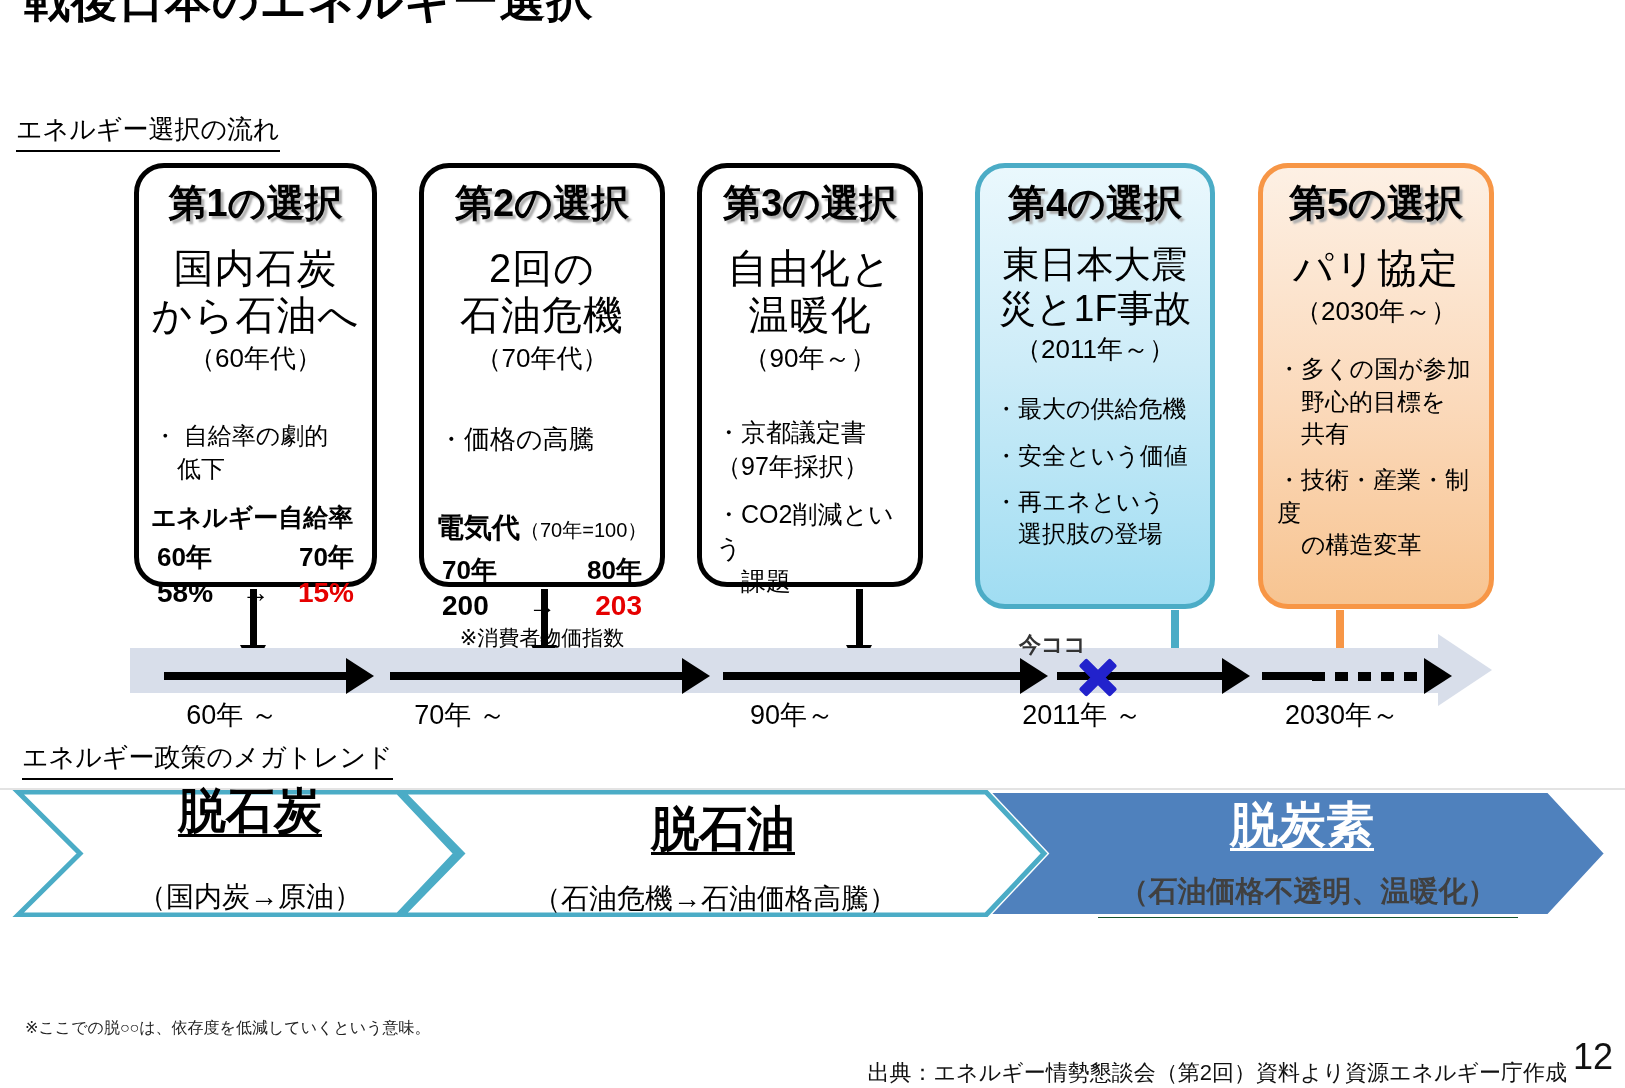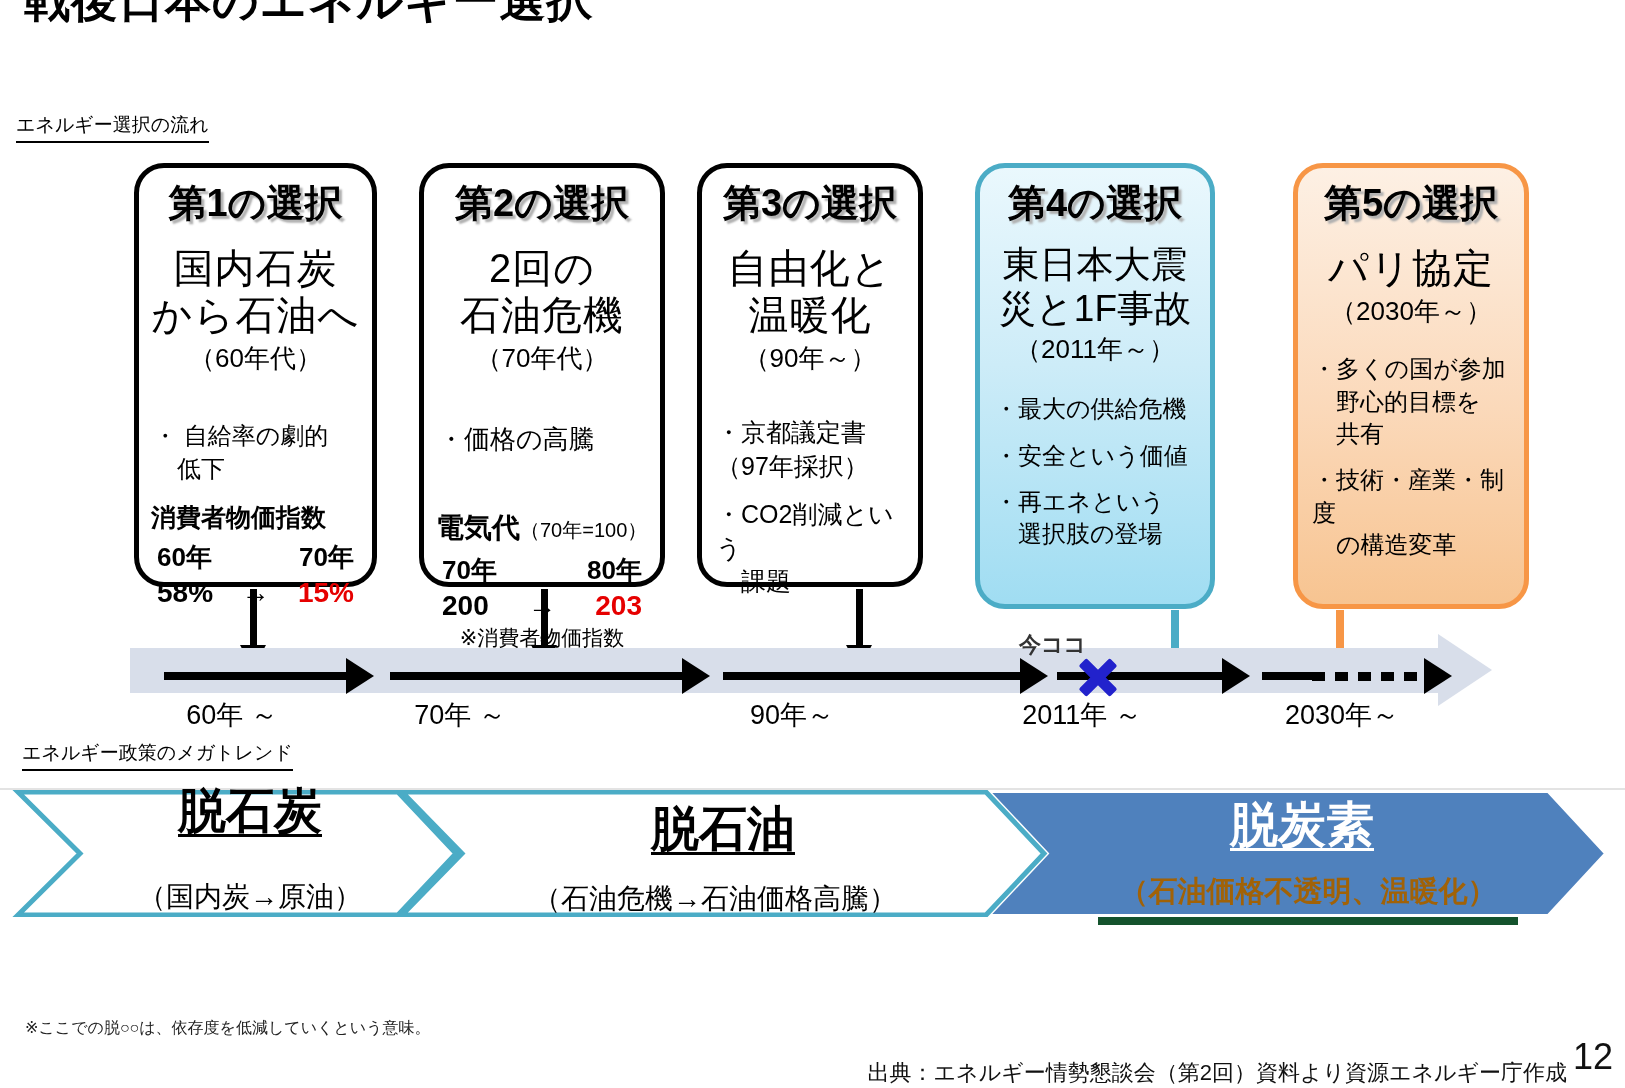--- a/index.html
+++ b/index.html
@@ -2,33 +2,33 @@
 <html><head>
 <meta charset="utf-8">
 <style>
   * { margin:0; padding:0; box-sizing:border-box; }
   html,body { background:#ffffff; }
   body { font-family:"Liberation Sans","DejaVu Sans",sans-serif; color:#000; }
   .slide { position:relative; width:1625px; height:1088px; background:#fff; overflow:hidden; }
 
   
   .main-title { position:absolute; left:24px; top:-30px; font-size:46px; font-weight:900; letter-spacing:1px; white-space:nowrap; }
-  .section-label { position:absolute; font-size:19px; font-weight:500; border-bottom:2px solid #000; padding-bottom:3px; white-space:nowrap; }
+  .section-label { position:absolute; font-size:26px; font-weight:500; border-bottom:2px solid #000; padding-bottom:3px; white-space:nowrap; }
   .s1 { left:16px; top:112px; }
   .s2 { left:22px; top:740px; }
 
   
   .box { position:absolute; top:163px; background:#fff; border:5px solid #000; border-radius:30px; text-align:center; padding-top:6px; }
   .b1 { left:134px; width:243px; height:424px; }
   .b2 { left:419px; width:246px; height:424px; }
   .b3 { left:697px; width:226px; height:424px; }
   .b4 { left:975px; width:240px; height:446px; border-color:#4BACC6;
         background:linear-gradient(180deg,#eaf8fd 0%,#cdecf8 45%,#a0ddf2 100%); }
   .b5 { left:1258px; width:236px; height:446px; border-color:#F79646;
-        background:linear-gradient(180deg,#fdf0e4 0%,#fbd9ba 55%,#f7c491 100%);margin-left:35px; }
+        background:linear-gradient(180deg,#fdf0e4 0%,#fbd9ba 55%,#f7c491 100%); }
   .box-header { font-size:38px; font-weight:800; text-shadow:3px 3px 2px #b0b0b0; margin-top:4px; }
   .box-title { font-size:40px; font-weight:500; line-height:1.18; margin-top:16px; letter-spacing:1px; }
   .b4 .box-title { font-size:37px; letter-spacing:0; margin-top:14px; }
   .box-period { font-size:26px; margin-top:2px; }
   .bullets { text-align:left; padding:0 12px 0 14px; font-size:24px; line-height:1.35; }
   .bullet-group { margin-top:14px; }
   .indent { padding-left:1em; }
   .b1 .bullets { margin-top:44px; }
   .b2 .bullets { margin-top:46px; font-size:26px; }
   .b3 .bullets { margin-top:40px; font-size:25px; }
@@ -72,22 +72,22 @@
   .chev-line { position:absolute; left:0; top:788px; width:1625px; height:2px; background:#e3e3e3; }
   .chevrons { position:absolute; left:0; top:790px; width:1610px; height:127px; }
   .chev-text { position:absolute; text-align:center; white-space:nowrap; }
   .chev-title { font-size:48px; font-weight:800; text-decoration:underline; text-underline-offset:7px; text-decoration-thickness:3px; }
   .c1t { left:130px; top:779px; width:240px; }
   .c2t { left:603px; top:797px; width:240px; }
   .c3t { left:1182px; top:793px; width:240px; color:#fff; }
   .chev-sub { font-size:28px; }
   .c1s { left:90px;  top:878px; width:320px; }
   .c2s { left:495px; top:880px; width:440px; }
-  .c3s { left:1098px; top:872px; width:420px; color:#a16207; font-weight:700; font-size:29px;
-         border-bottom:8px solid #14532d; padding-bottom:5px; }
+  .c3s { left:1098px; top:872px; width:420px; color:#404040; font-weight:700; font-size:29px;
+         border-bottom:1px solid #14532d; padding-bottom:5px; }
 
   
   .footnote { position:absolute; left:25px; top:1018px; font-size:16px; color:#222; }
   .source { position:absolute; right:58px; top:1058px; font-size:22px; color:#111; }
   .page-num { position:absolute; right:12px; top:1036px; font-size:36px; color:#111; }
 </style>
 </head>
 <body>
 
 <div class="slide">
@@ -100,21 +100,21 @@
     <div class="box-title">
       <div>国内石炭</div>
       <div>から石油へ</div>
     </div>
     <div class="box-period">（60年代）</div>
     <div class="bullets">
       <div>・ 自給率の劇的</div>
       <div class="indent">低下</div>
     </div>
     <div class="stats">
-      <div class="stat-label">消費者物価指数</div>
+      <div class="stat-label">エネルギー自給率</div>
       <div class="stat-row years">
         <span>60年</span>
         <span>70年</span>
       </div>
       <div class="stat-row vals">
         <span>58%</span>
         <span>→</span>
         <span class="red">15%</span>
       </div>
     </div>

